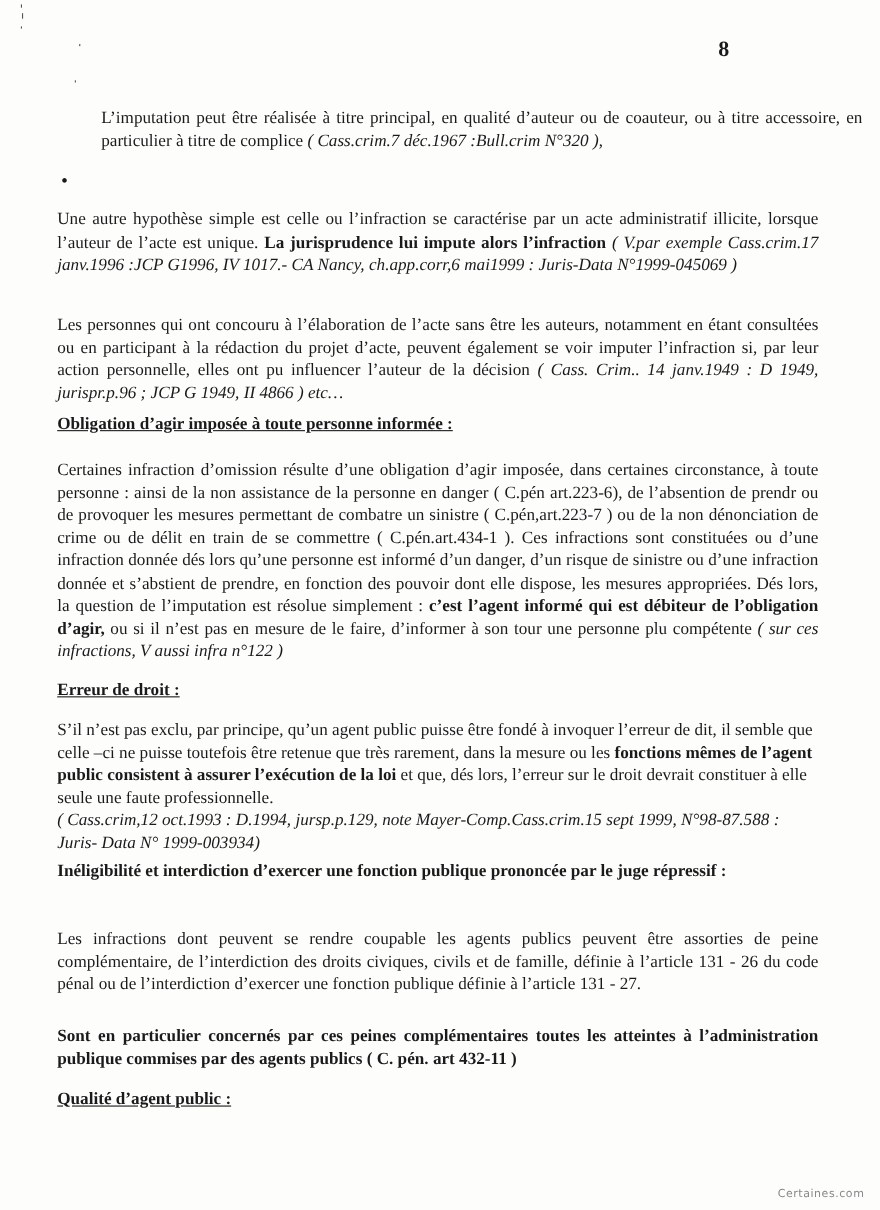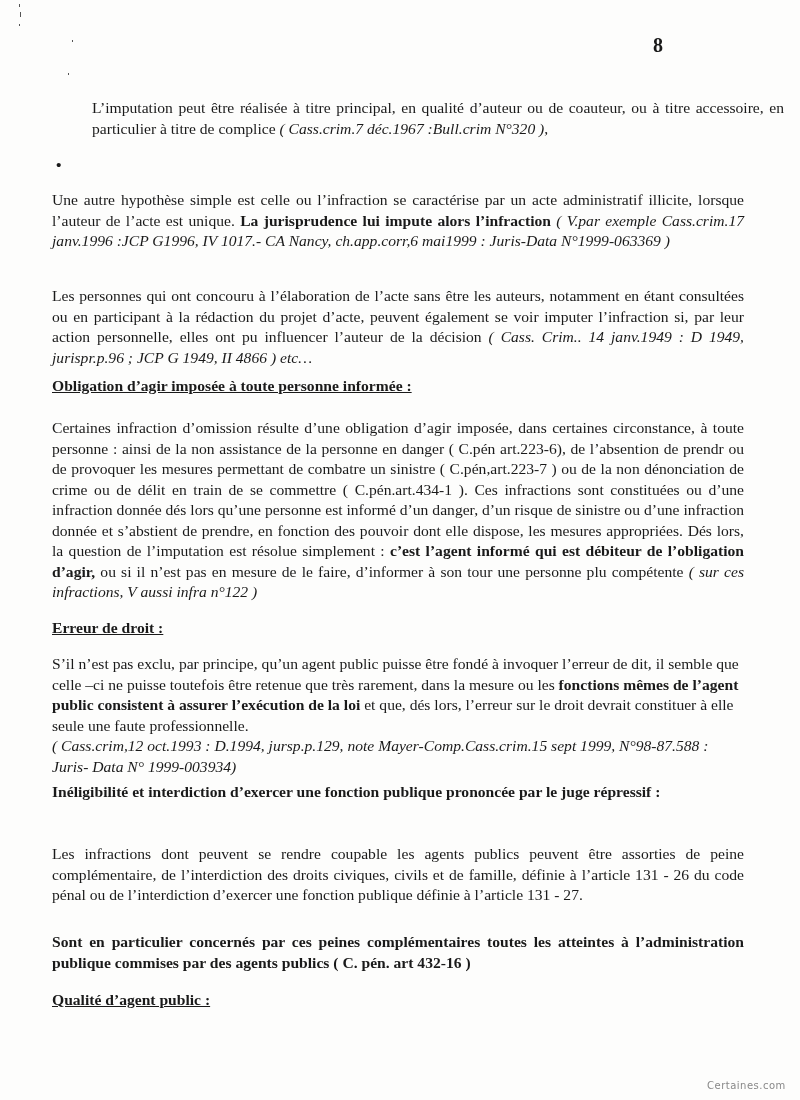--- a/index.html
+++ b/index.html
@@ -37,21 +37,21 @@
   <div class="blk just" style="top:98px;margin-left:40px;">
     <span>L’imputation peut être réalisée à titre principal, en qualité d’auteur ou de coauteur, ou à titre accessoire, en particulier à titre de complice </span><span class="it">( Cass.crim.7 déc.1967 :Bull.crim N°320 )</span><span>,</span>
   </div>
 
   <div class="blk bullet" style="top:155px;">
     <span class="dot">•</span>
   </div>
 
   <div class="blk just" style="top:190px;">
     <span>Une autre hypothèse simple est celle ou l’infraction se caractérise par un acte administratif illicite, lorsque l’auteur de l’acte est unique. </span><span class="bold">La jurisprudence lui impute alors l’infraction</span>
-    <span class="it">( V.par exemple Cass.crim.17 janv.1996 :JCP G1996, IV 1017.- CA Nancy, ch.app.corr,6 mai1999 : Juris-Data N°1999-063369 )</span>
+    <span class="it">( V.par exemple Cass.crim.17 janv.1996 :JCP G1996, IV 1017.- CA Nancy, ch.app.corr,6 mai1999 : Juris-Data N°1999-045069 )</span>
   </div>
 
   <div class="blk just" style="top:286px;">
     <span>Les personnes qui ont concouru à l’élaboration de l’acte sans être les auteurs, notamment en étant consultées ou en participant à la rédaction du projet d’acte, peuvent également se voir imputer l’infraction si, par leur action personnelle, elles ont pu influencer l’auteur de la décision </span><span class="it">( Cass. Crim.. 14 janv.1949 : D 1949, jurispr.p.96 ; JCP G 1949, II 4866 ) etc…</span>
   </div>
 
   <div class="blk heading" style="top:376px;">Obligation d’agir imposée à toute personne informée :</div>
 
   <div class="blk just" style="top:418px;">
     <span>Certaines infraction d’omission résulte d’une obligation d’agir imposée, dans certaines circonstance, à toute personne : ainsi de la non assistance de la personne en danger ( C.pén art.223-6), de l’absention de prendr ou de provoquer les mesures permettant de combatre un sinistre ( C.pén,art.223-7 ) ou de la non dénonciation de crime ou de délit en train de se commettre ( C.pén.art.434-1 ). Ces infractions sont  constituées ou d’une infraction donnée dés lors qu’une personne est informé d’un danger, d’un risque de sinistre ou d’une infraction donnée et s’abstient de prendre, en fonction des pouvoir dont elle dispose, les mesures appropriées. Dés lors, la question de l’imputation est résolue simplement : </span><span class="bold">c’est l’agent informé qui est débiteur de l’obligation d’agir,</span><span> ou si il n’est pas en mesure de le faire, d’informer à son tour une personne plu compétente </span><span class="it">( sur ces infractions,  V aussi infra n°122 )</span>
@@ -61,18 +61,18 @@
 
   <div class="blk" style="top:654px;">
     <span>S’il n’est pas exclu, par principe, qu’un agent public puisse être fondé à invoquer l’erreur de dit, il semble que celle –ci ne puisse toutefois être retenue que très rarement, dans la mesure ou les </span><span class="bold">fonctions mêmes de l’agent public consistent à assurer l’exécution de la loi</span><span> et que, dés lors, l’erreur sur le droit devrait constituer à elle seule une faute professionnelle.</span><br>
     <span class="it">( Cass.crim,12 oct.1993 : D.1994, jursp.p.129, note Mayer-Comp.Cass.crim.15 sept 1999, N°98-87.588 : Juris- Data N° 1999-003934)</span>
   </div>
 
   <div class="blk just bold" style="top:782px;">Inéligibilité et interdiction d’exercer une fonction publique prononcée par le juge répressif :</div>
 
   <div class="blk just" style="top:844px;">Les infractions dont peuvent se rendre coupable les agents publics peuvent être assorties de peine complémentaire, de l’interdiction des droits civiques, civils et de famille, définie à l’article 131 - 26 du code pénal ou de l’interdiction d’exercer une fonction publique définie à l’article 131 - 27.</div>
 
-  <div class="blk just bold" style="top:932px;">Sont en particulier concernés par ces peines complémentaires toutes les atteintes à l’administration publique commises par des agents publics ( C. pén. art 432-16 )</div>
+  <div class="blk just bold" style="top:932px;">Sont en particulier concernés par ces peines complémentaires toutes les atteintes à l’administration publique commises par des agents publics ( C. pén. art 432-11 )</div>
 
   <div class="blk heading" style="top:990px;">Qualité d’agent public :</div>
 </div>
 
 <div class="watermark">Certaines.com</div>
 
 </body></html>

